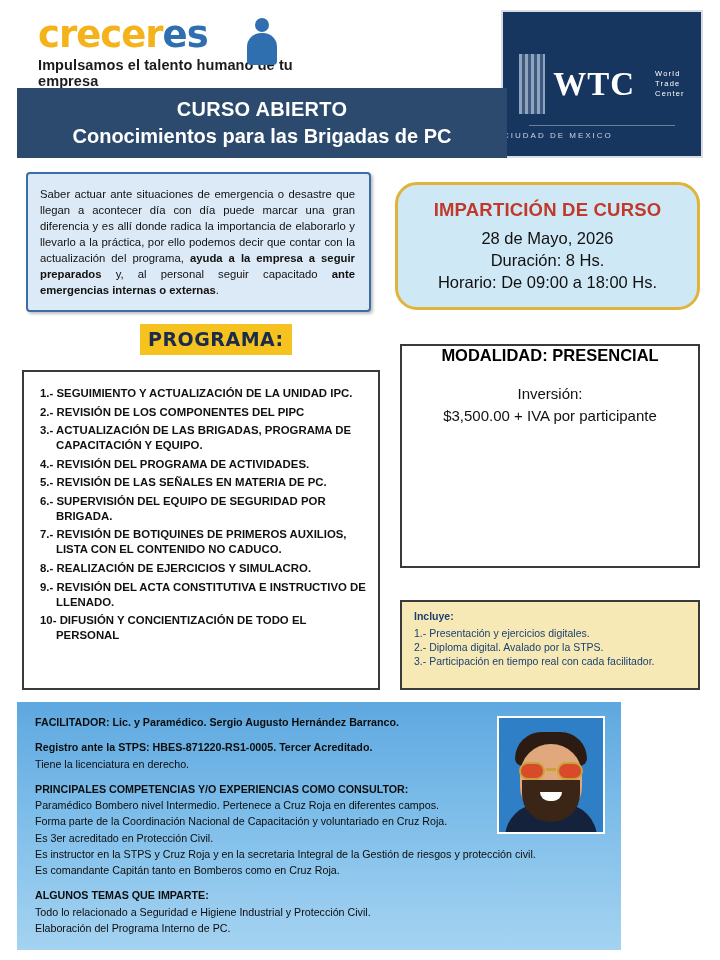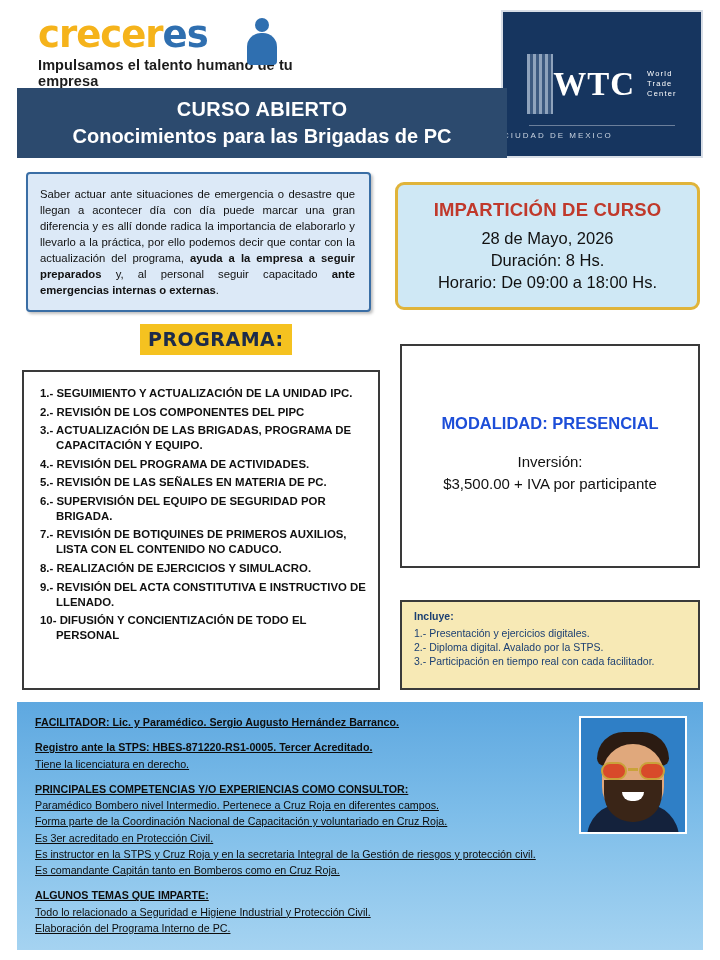--- a/index.html
+++ b/index.html
@@ -66,21 +66,21 @@
     right: 17px;
     top: 10px;
     width: 202px;
     height: 148px;
     background: #16355f;
     border: 2px solid #d7dde6;
     display: flex;
     align-items: center;
     justify-content: center;
   }
-  .wtc-inner { display: flex; align-items: center; gap: 0; }
+  .wtc-inner { display: flex; align-items: center; gap: 8px; }
   .wtc-tower {
     width: 26px; height: 60px;
     background: linear-gradient(90deg,#8fa3bc 0 3px,#3d5a80 3px 6px,#8fa3bc 6px 9px,#3d5a80 9px 12px,#8fa3bc 12px 15px,#3d5a80 15px 18px,#8fa3bc 18px 21px,#3d5a80 21px 24px,#8fa3bc 24px 26px);
   }
   .wtc-text { color: #ffffff; line-height: 1; }
   .wtc-main {
     font-family: "Liberation Serif", serif;
     font-size: 33px;
     font-weight: bold;
     letter-spacing: 1px;
@@ -144,21 +144,21 @@
 
   
   .imparticion {
     position: absolute;
     left: 395px;
     top: 182px;
     width: 305px;
     height: 128px;
     background: #cfe8f5;
     border: 3px solid #e0b43a;
-    border-radius: 9px;
+    border-radius: 22px;
     text-align: center;
     padding-top: 14px;
   }
   .imp-title {
     color: #c0392b;
     font-weight: bold;
     font-size: 18.5px;
     letter-spacing: .2px;
   }
   .imp-line {
@@ -209,24 +209,23 @@
     position: absolute;
     left: 400px;
     top: 344px;
     width: 300px;
     height: 224px;
     border: 2px solid #3a3a3a;
     background: #ffffff;
     text-align: center;
   }
   .mod-title {
-    color: #1d4ed8;
+    color: #000000;
     font-weight: bold;
     font-size: 16.5px;
-    margin-top: 68px;
   }
   .mod-sub {
     font-size: 15px;
     color: #111111;
     margin-top: 20px;
   }
   .mod-price {
     font-size: 15px;
     color: #111111;
     margin-top: 5px;
@@ -255,28 +254,27 @@
     line-height: 1.35;
     text-indent: -11px;
     padding-left: 11px;
   }
 
   
   .band {
     position: absolute;
     left: 17px;
     top: 702px;
-    width: 686px;
+    width: 604px;
     height: 248px;
     background: linear-gradient(180deg,#5ea8e0 0%,#7dbde9 45%,#a5d3f1 100%);
     padding: 12px 14px 0 18px;
     font-size: 10.7px;
     color: #0d0d0d;
     line-height: 1.52;
-    text-decoration: underline;
   }
   .band b { font-weight: bold; }
   .band .gap { height: 9px; }
   .photo {
     position: absolute;
     right: 16px;
     top: 14px;
     width: 108px;
     height: 118px;
     border: 2px solid #ffffff;

